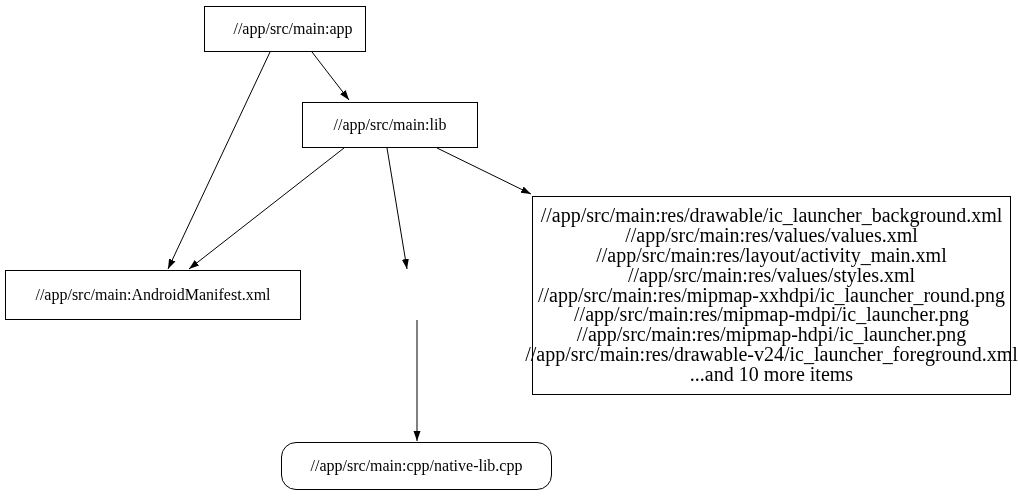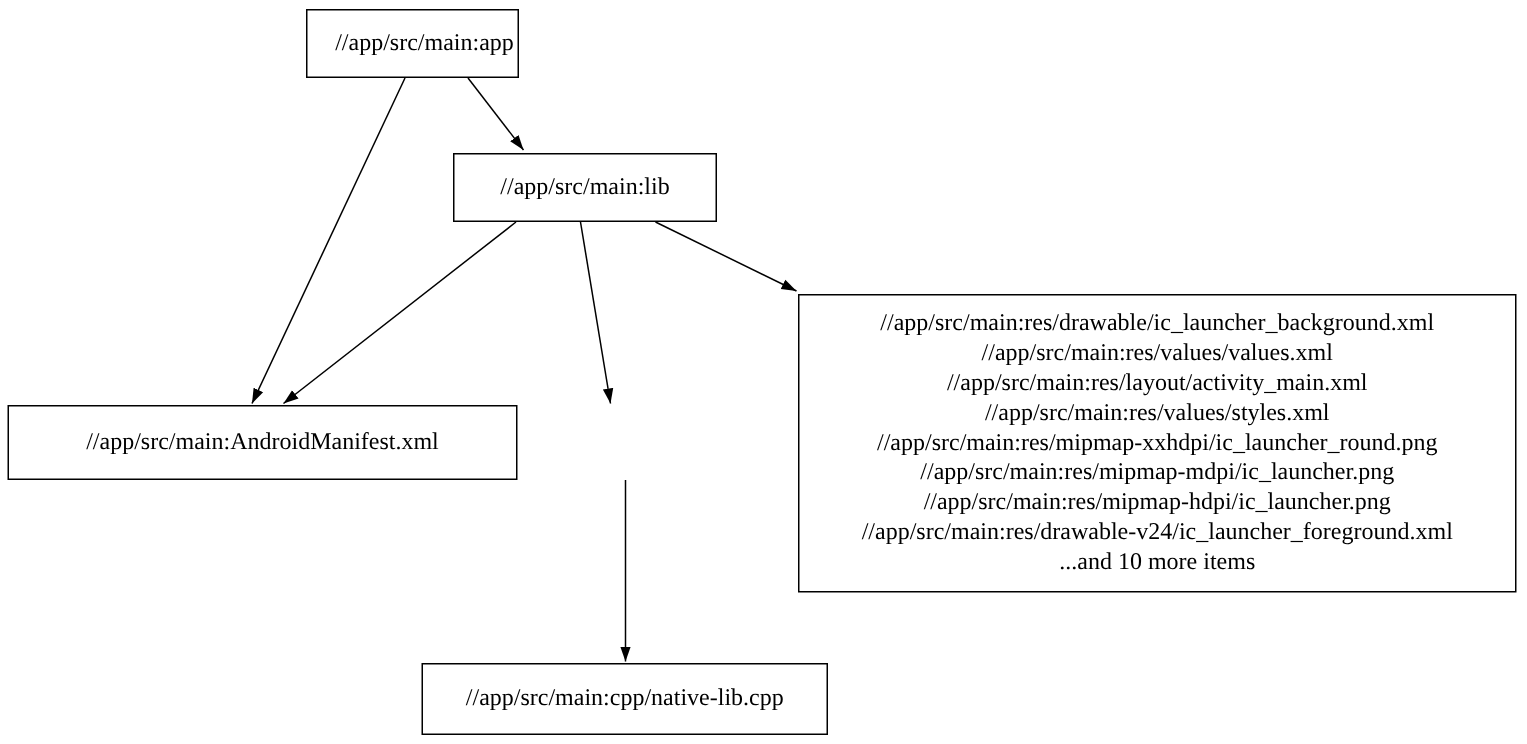--- a/index.html
+++ b/index.html
@@ -33,30 +33,30 @@
     border: 1px solid #000000;
     display: flex;
     align-items: center;
     justify-content: center;
     text-align: center;
     font-size: 16px;
     line-height: 1.2;
     box-sizing: border-box;
     white-space: nowrap;
   }
-  .node-app      { left: 204px; top: 6px;   width: 142px; height: 46px; padding-left: 16px; }
+  .node-app      { left: 204px; top: 6px;   width: 162px; height: 46px; padding-left: 16px; }
   .node-lib      { left: 302px; top: 102px; width: 176px; height: 46px; }
-  .node-manifest { left: 5px;   top: 270px; width: 340px; height: 50px; text-align: right; }
+  .node-manifest { left: 5px;   top: 270px; width: 296px; height: 50px; text-align: right; }
   .node-jni      { left: 325px; top: 270px; width: 185px; height: 50px; }
-  .node-native   { left: 281px; top: 442px; width: 271px; height: 48px; }
+  .node-native   { left: 281px; top: 442px; width: 271px; height: 48px; border-radius: 15px; }
   .node-res {
     left: 532px; top: 196px; width: 479px; height: 199px;
     flex-direction: column;
     justify-content: center;
-    font-size: 16px;
+    font-size: 20px;
     line-height: 19.8px;
   }
   .res-line {
     white-space: nowrap;
   }
 </style>
 </head>
 <body>
 
 <div id="canvas">

